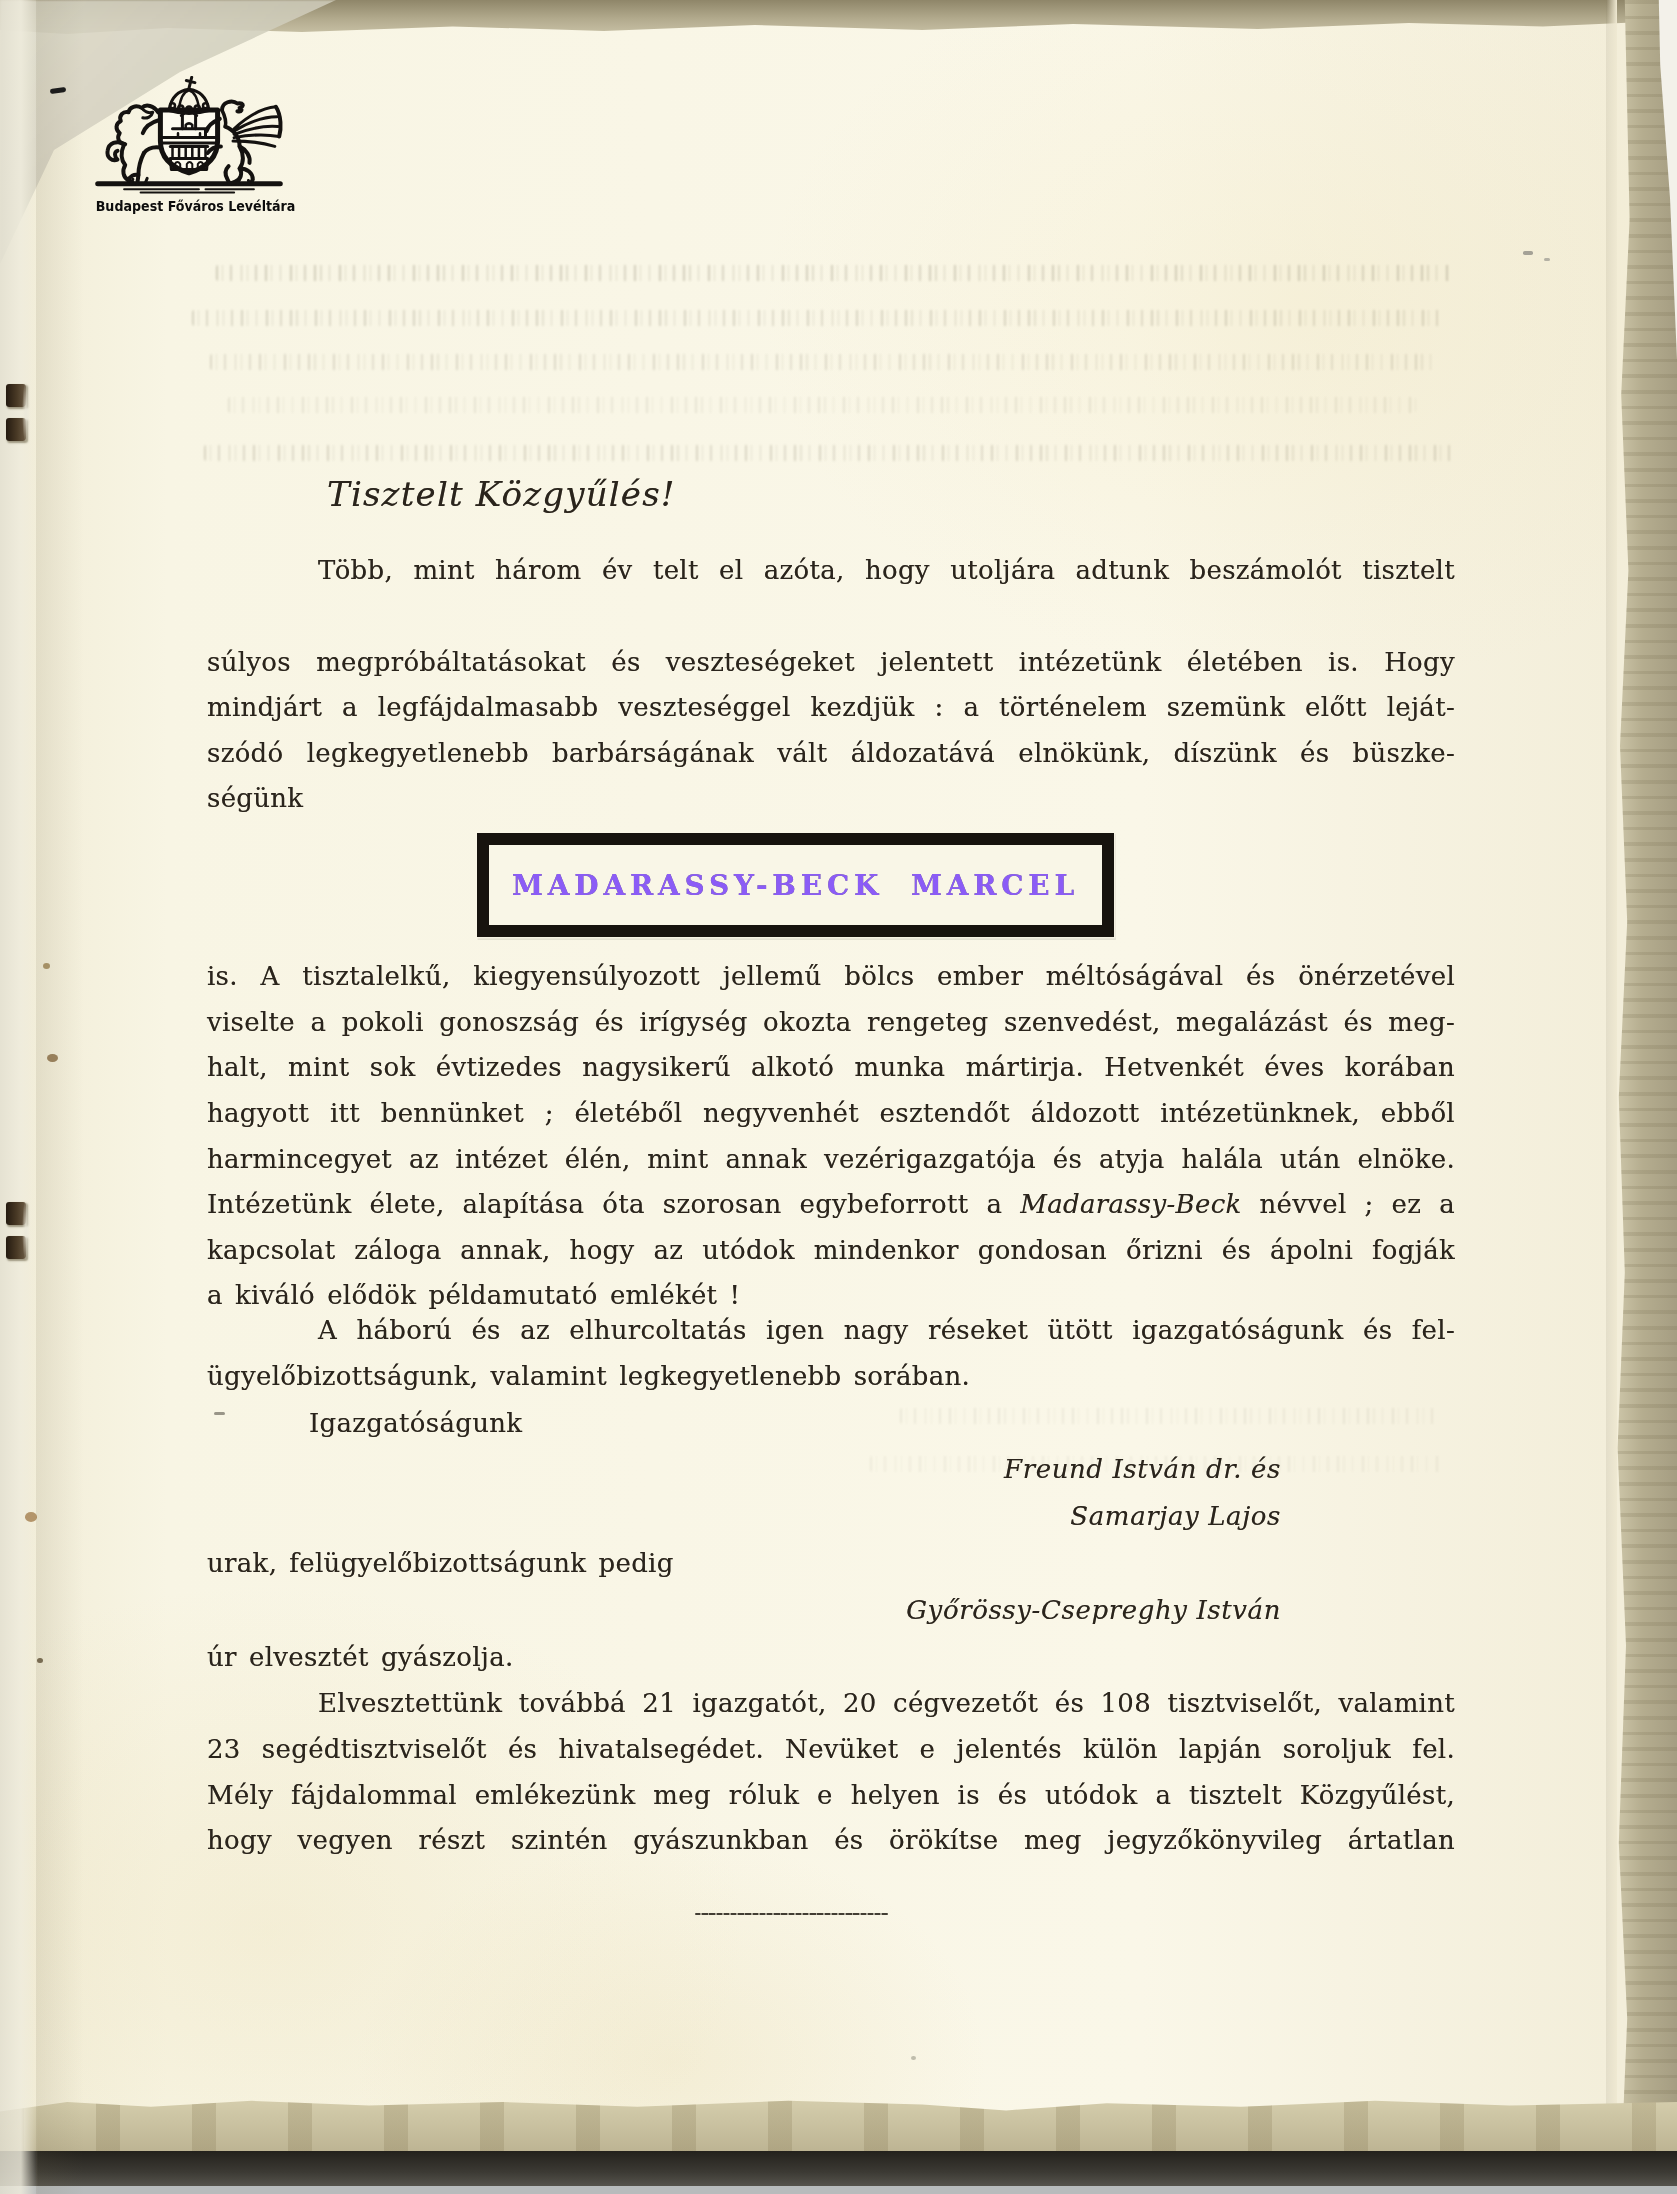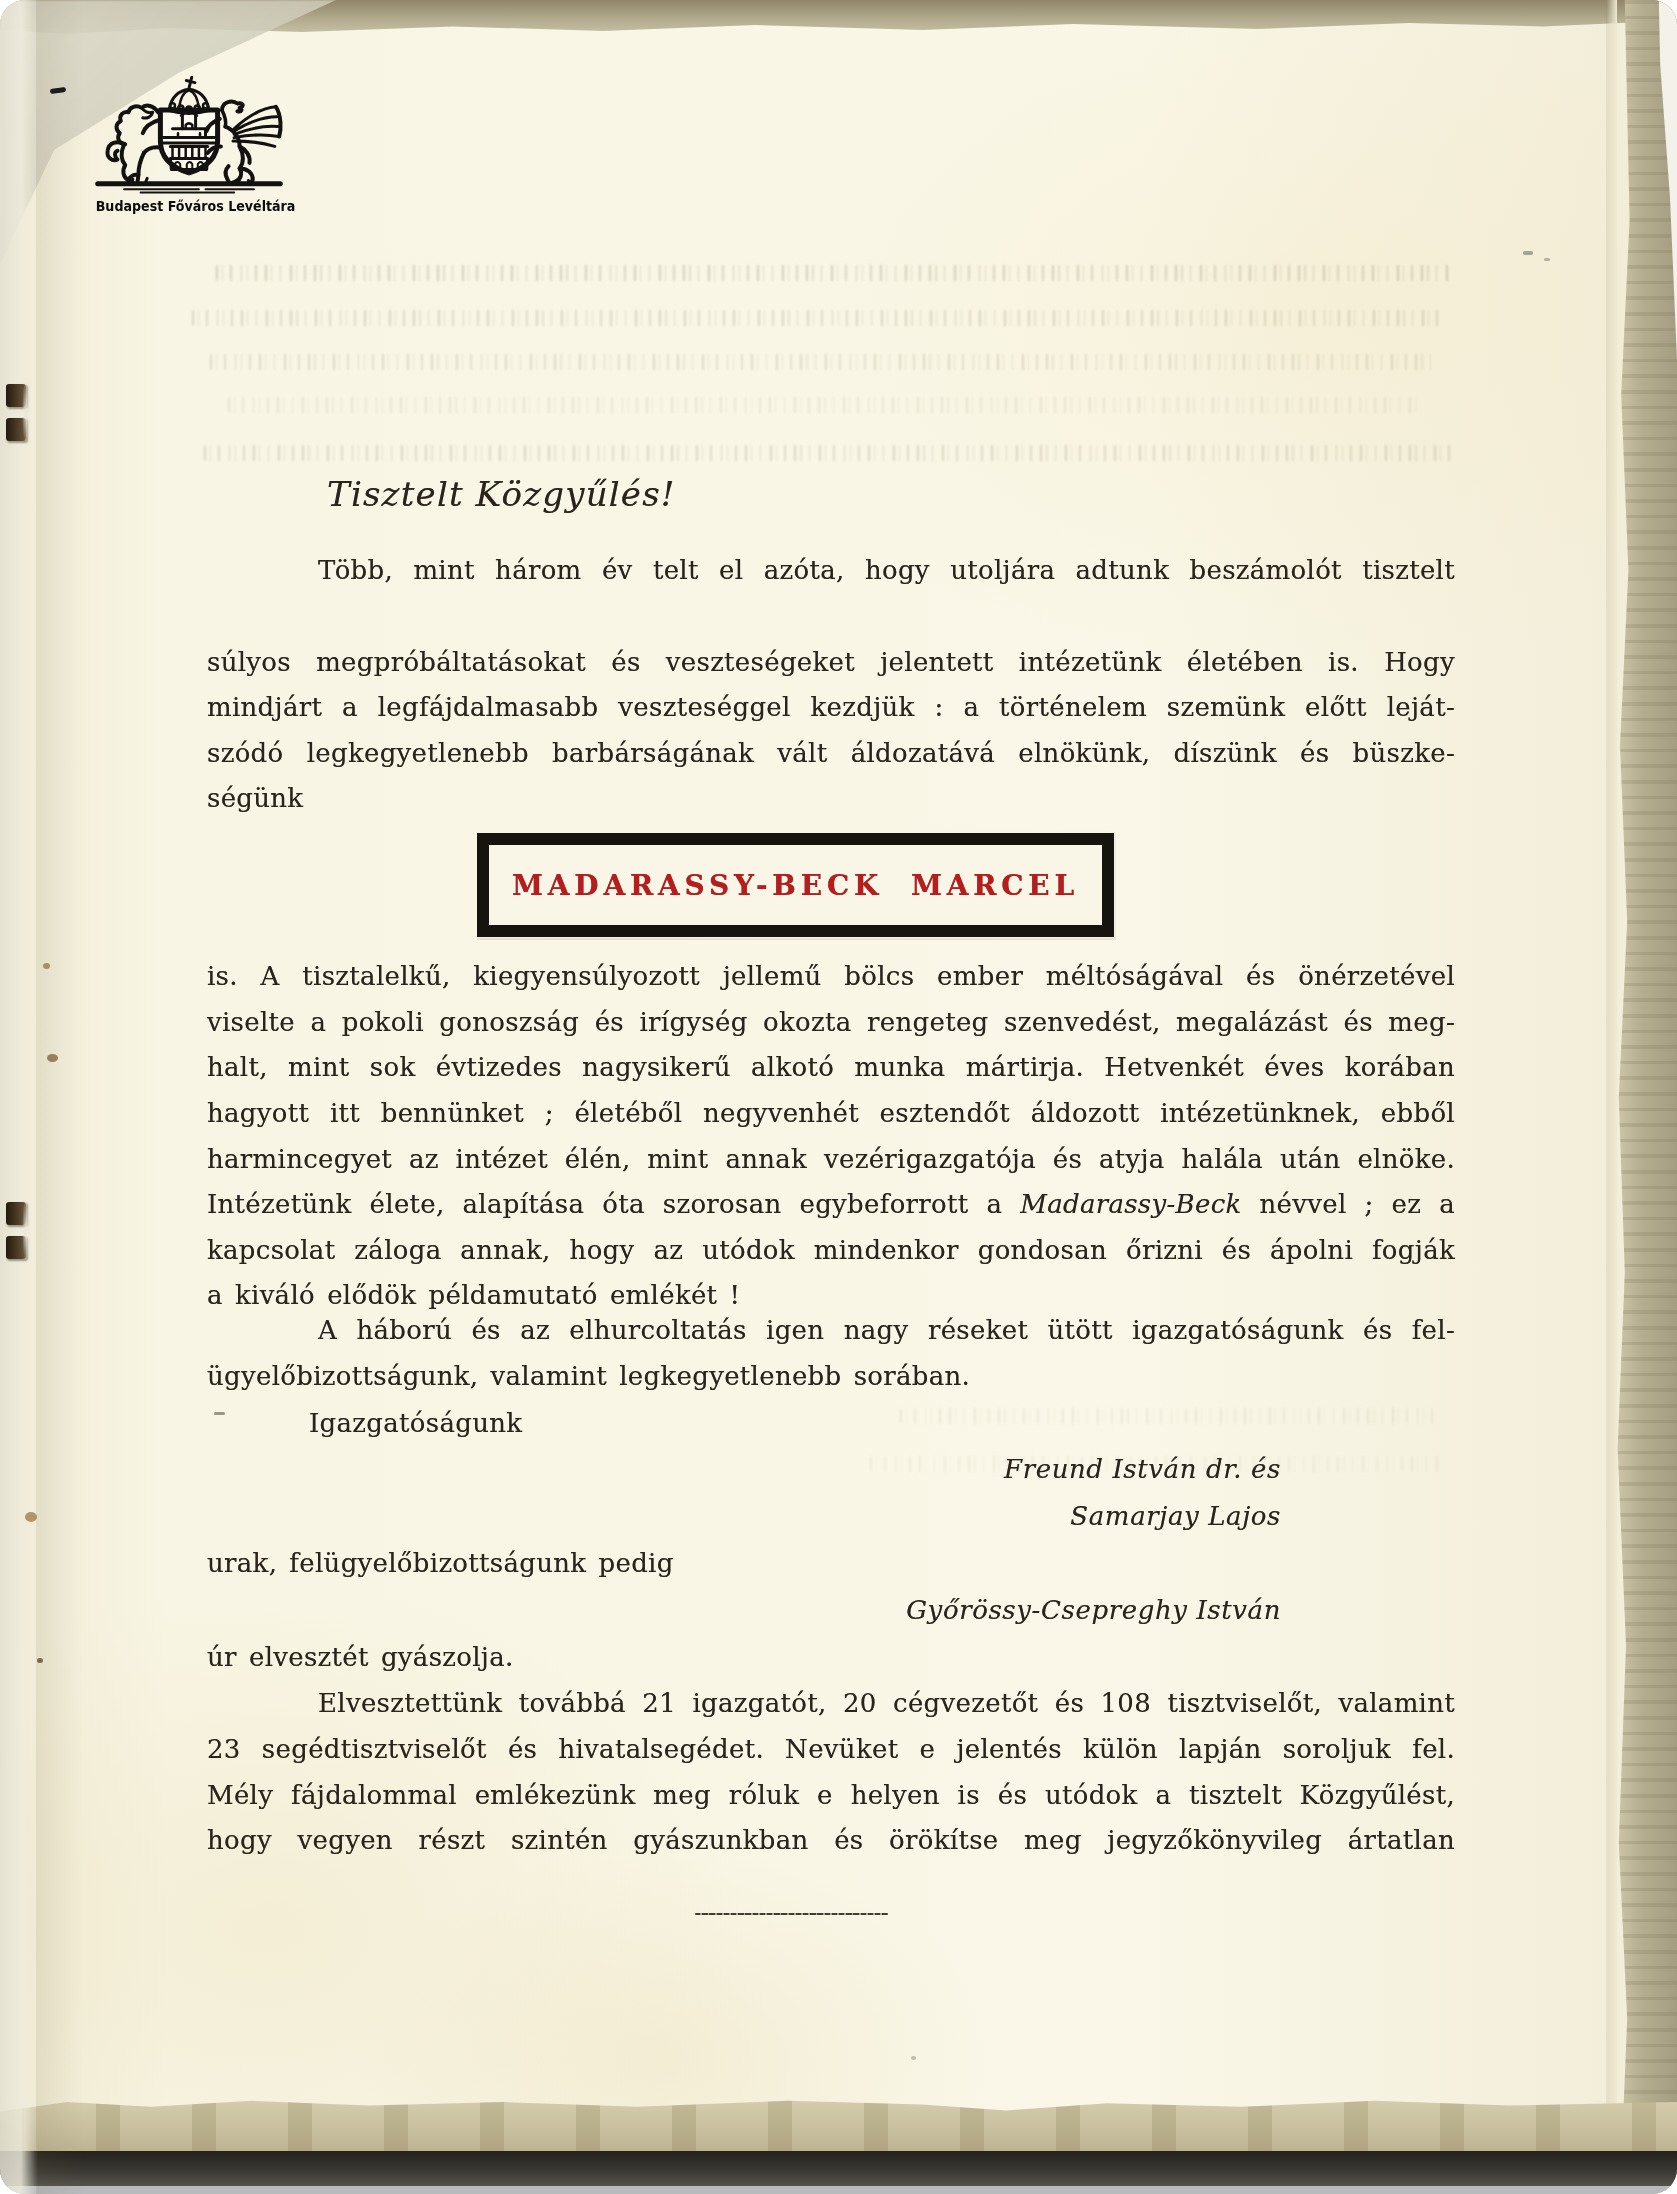--- a/index.html
+++ b/index.html
@@ -5,21 +5,20 @@
   html,body{margin:0;padding:0;background:#ffffff;}
   #scan{
     position:relative;width:1677px;height:2194px;overflow:hidden;
     background:
       radial-gradient(780px 540px at 78% 14%, rgba(241,230,190,.30), transparent 70%),
       radial-gradient(660px 480px at 16% 88%, rgba(232,219,175,.28), transparent 72%),
       radial-gradient(420px 300px at 40% 94%, rgba(226,210,160,.25), transparent 75%),
       linear-gradient(90deg,#f1ecd6 0%,#f8f5e4 10%,#faf7e8 68%,#f3eeda 96%),
       #f8f4e2;
     font-family:"DejaVu Serif", serif;
-    border-radius:25px;
   }
   .abs{position:absolute;}
   
   .edge-top{left:0;top:0;width:1677px;height:35px;
     background:linear-gradient(180deg,#8f8669,#b3ab8e 55%,#c9c2a7);
     clip-path:polygon(0 0,100% 0,100% 20.4px,92% 26.4px,84% 23px,75% 29px,64% 24px,55% 30px,45% 25px,36% 31px,27% 26.4px,18% 32px,10% 28px,4% 34px,0 30px);}
   .fold-topleft{left:0;top:0;width:372px;height:276px;opacity:.85;
     background:linear-gradient(135deg,#dcd9ca,#cfccbb 55%,rgba(207,204,187,0) 80%);
     clip-path:polygon(0 0,336px 0,180px 72px,54px 150px,0 264px);filter:blur(1.2px);}
   .edge-left{left:0;top:0;width:38px;height:2194px;
@@ -70,21 +69,21 @@
   .j{text-align:justify;text-align-last:justify;}
   .l{text-align:left;}
   .ind{padding-left:111px;}
   .ind-sm{padding-left:102px;}
   .it{font-style:italic;}
   .name-line{left:207px;width:1248px;height:46px;line-height:46px;font-size:26px;
     font-style:italic;text-align:right;padding-right:174px;box-sizing:border-box;letter-spacing:0.6px;}
   .memorial-box{left:477px;top:833px;width:637px;height:104px;box-sizing:border-box;
     border:12.6px solid #17130e;background:#f9f6e7;display:flex;align-items:center;justify-content:center;
     box-shadow:0 0 0 1.8px rgba(249,246,231,.9), 1.2px 1.8px 0 0.6px rgba(23,19,14,.25);}
-  .memorial-box .boxed-name{font-weight:bold;font-size:28px;letter-spacing:4.8px;word-spacing:13.2px;color:#b91c1c;
+  .memorial-box .boxed-name{font-weight:bold;font-size:28px;letter-spacing:4.8px;word-spacing:13.2px;color:#8b5cf6;
     text-shadow:0 0 0.6px rgba(32,26,18,.6);}
   .divider{left:695px;top:1913px;width:193px;height:2.4px;opacity:.9;border-radius:1.2px;
     background:repeating-linear-gradient(90deg,#2e2920 0 5.4px,rgba(46,41,32,.45) 5.4px 7.2px);}
   
   .spot{border-radius:50%;}
 </style>
 </head>
 <body>
 
 <div id="scan">

